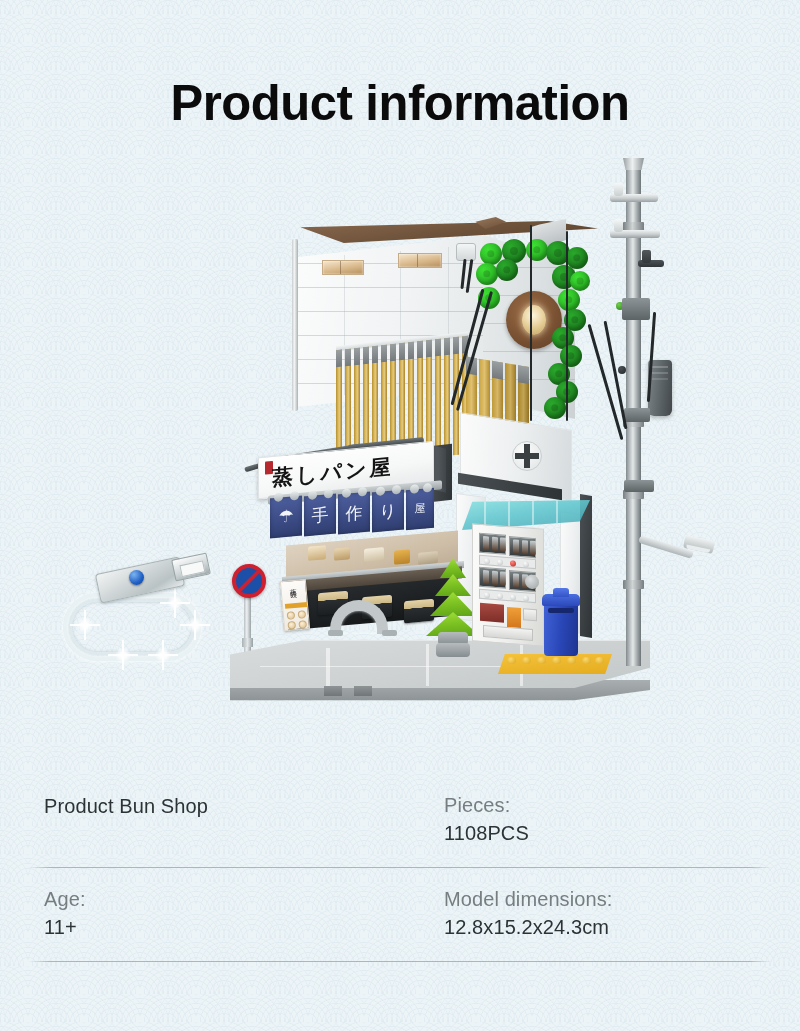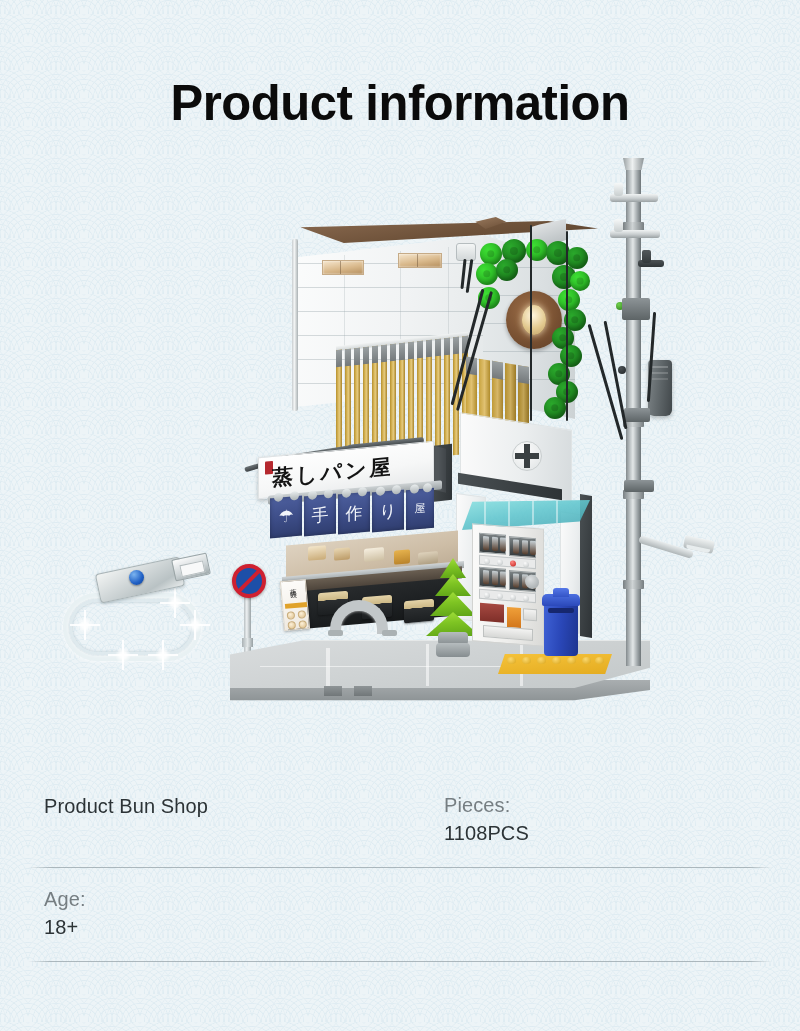--- a/index.html
+++ b/index.html
@@ -951,21 +951,25 @@
         <div class="spec-label">Pieces:</div>
         <div class="spec-value">1108PCS</div>
       </div>
     </div>
 
     <div class="divider" style="top:87px;"></div>
 
     <div class="spec-row" style="top:94px;">
       <div class="spec-cell" style="left:44px; top:12px;">
         <div class="spec-label">Age:</div>
-        <div class="spec-value">18+</div>
+        <div class="spec-value">11+</div>
+      </div>
+      <div class="spec-cell" style="left:444px; top:12px;">
+        <div class="spec-label">Model dimensions:</div>
+        <div class="spec-value">12.8x15.2x24.3cm</div>
       </div>
     </div>
 
     <div class="divider" style="top:181px;"></div>
 
   </div>
 
 </div>
 
 </body></html>

